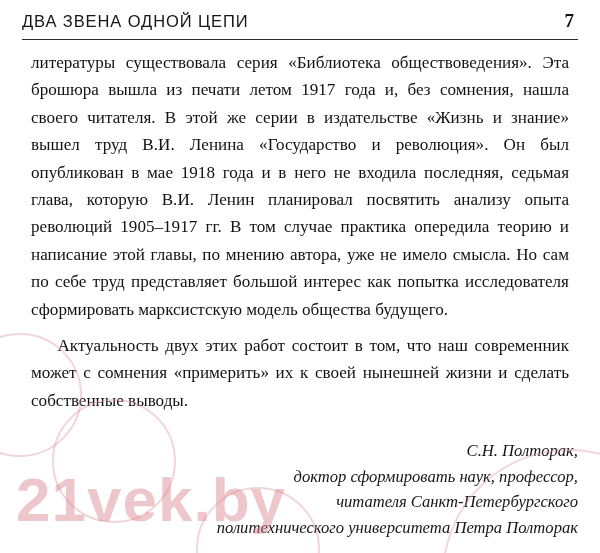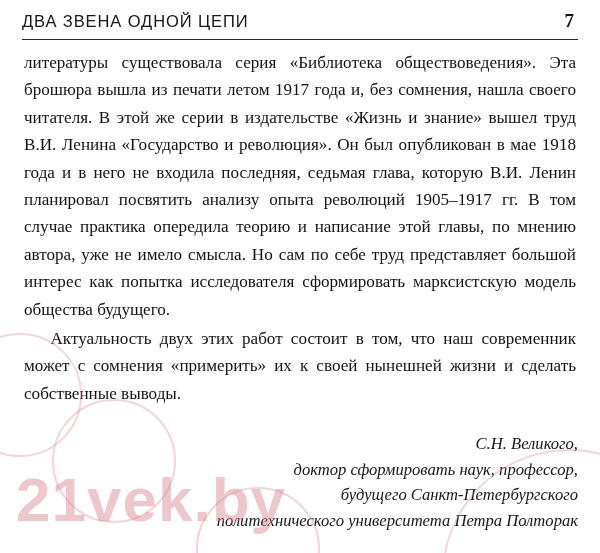--- a/index.html
+++ b/index.html
@@ -58,21 +58,21 @@
   .body-text {
     margin-top: 9px;
     font-size: 17.1px;
     line-height: 27.4px;
     text-align: justify;
     text-justify: inter-word;
     color: #121212;
     hyphens: manual;
   }
   .body-text p {
-    margin: 2px;
+    margin: 9px;
   }
   .body-text p.indent {
     text-indent: 1.55em;
   }
 
   
   .signature {
     margin-top: 24px;
     text-align: right;
     font-style: italic;
@@ -134,23 +134,23 @@
     <div class="folio">7</div>
   </div>
   <div class="rule"></div>
 
   <div class="body-text">
     <p>литературы существовала серия «Библиотека обществоведения». Эта брошюра вышла из печати летом 1917 года и, без сомнения, нашла своего читателя. В этой же серии в издательстве «Жизнь и знание» вышел труд В.И. Ленина «Государство и революция». Он был опубликован в мае 1918 года и в него не входила последняя, седьмая глава, которую В.И. Ленин планировал посвятить анализу опыта революций 1905–1917 гг. В том случае практика опередила теорию и написание этой главы, по мнению автора, уже не имело смысла. Но сам по себе труд представляет большой интерес как попытка исследователя сформировать марксистскую модель общества будущего.</p>
     <p class="indent">Актуальность двух этих работ состоит в том, что наш современник может с сомнения «примерить» их к своей нынешней жизни и сделать собственные выводы.</p>
   </div>
 
   <div class="signature">
-    <div>С.Н. Великого,</div>
+    <div>С.Н. Полторак,</div>
     <div>доктор сформировать наук, профессор,</div>
-    <div>будущего Санкт-Петербургского</div>
+    <div>читателя Санкт-Петербургского</div>
     <div>политехнического университета Петра Полторак</div>
   </div>
 
 </div>
 
 <div class="watermark">
   <div class="wm-ring r1"></div>
   <div class="wm-ring r2"></div>
   <div class="wm-ring r3"></div>
   <div class="wm-arc"></div>

